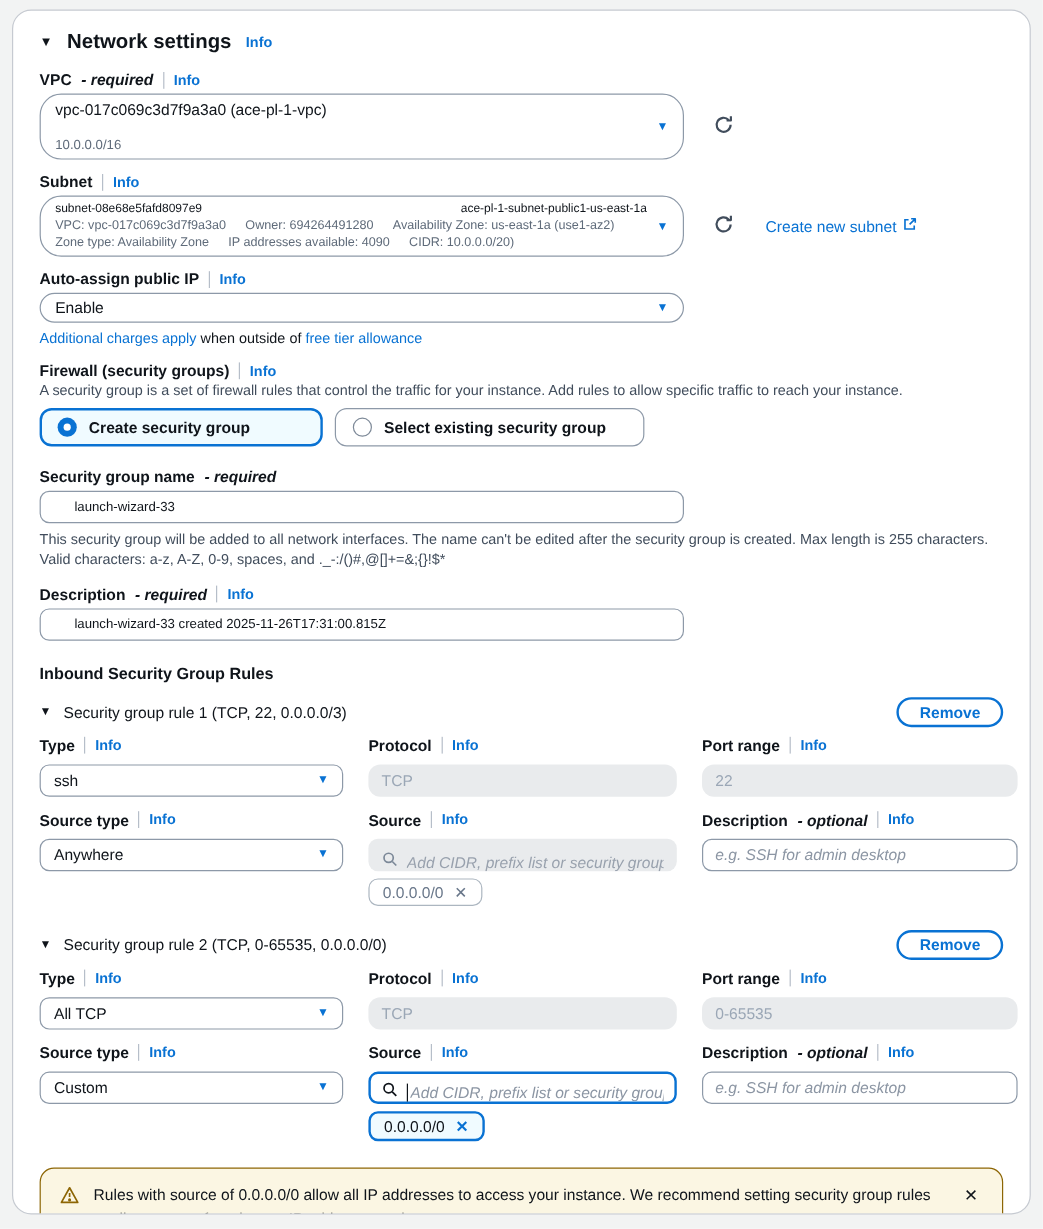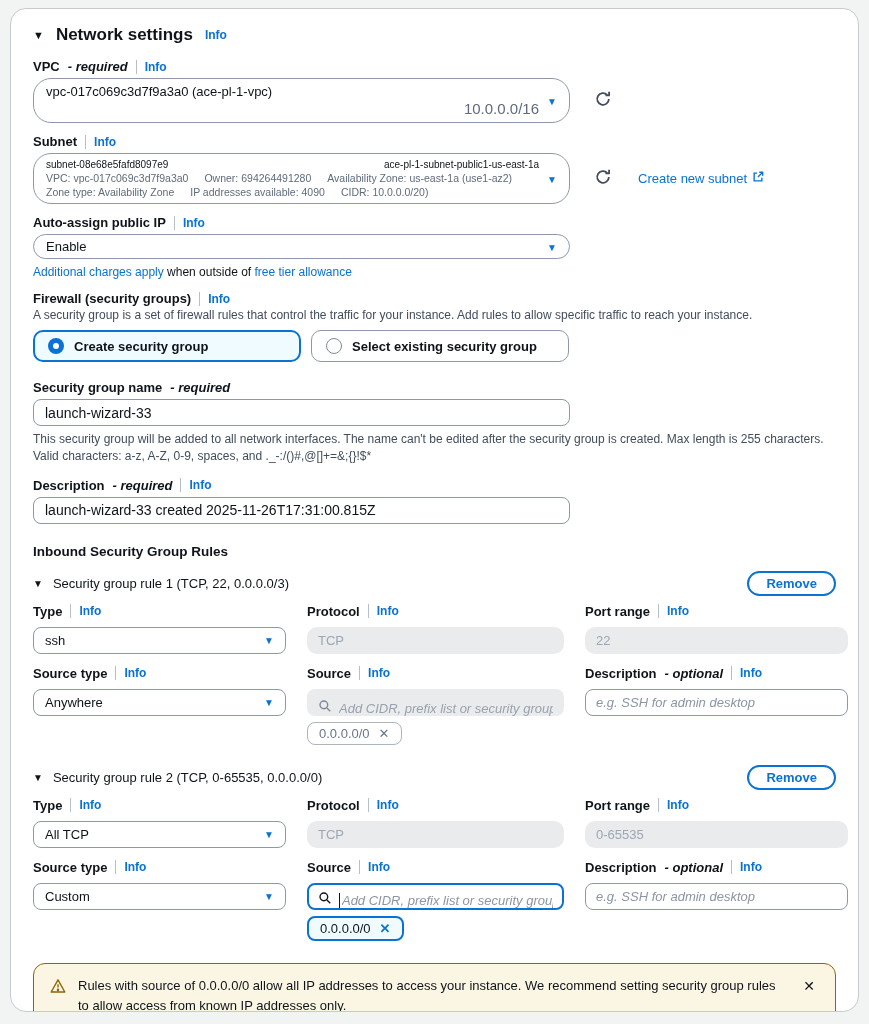--- a/index.html
+++ b/index.html
@@ -29,44 +29,44 @@
   .field-label .divider { width:1px; height:14px; background:#b6bec9; }
   .req { font-style:italic; font-weight:700; }
 
   .select {
     border:1px solid #8d99a8; border-radius:18px; background:#fff;
     position:relative; padding:5px 30px 5px 12px; cursor:pointer;
   }
   .select .caret-dd { position:absolute; right:12px; top:50%; transform:translateY(-50%); color:#0972d3; font-size:10px; }
   .big { width:537px; }
   .sel-primary { font-size:13px; }
-  .sel-secondary { font-size:15px; color:#5f6b7a; margin-top:1px;text-align:right; }
+  .sel-secondary { font-size:11px; color:#5f6b7a; margin-top:16px; }
   .subnet-row1 { display:flex; justify-content:space-between; font-size:10px; }
   .meta-row { display:flex; gap:16px; font-size:10.5px; color:#5f6b7a; margin-top:2px; }
 
   .inline-row { display:flex; align-items:center; }
   .refresh-btn { margin-left:24px; background:none; border:none; cursor:pointer; padding:0; display:flex; align-items:center; }
   .ext-link { display:flex; align-items:center; gap:5px; color:#0972d3; font-size:13px; margin-left:26px; cursor:pointer; text-decoration:none; }
 
   .charges { font-size:12px; margin-top:6px; margin-bottom:12px; }
   .charges a { color:#0972d3; text-decoration:none; cursor:pointer; }
   .charges .mid { color:#0f141a; }
 
   .fw-desc { font-size:12px; color:#414d5c; margin-bottom:8px; }
   .tiles { display:flex; gap:10px; margin-bottom:18px; }
   .tile { display:flex; align-items:center; gap:10px; border:1px solid #8d99a8; border-radius:10px; padding:7px 14px; font-size:13px; font-weight:700; background:#fff; cursor:pointer; }
   .tile.selected { border:2px solid #0972d3; background:#f0fbff; padding:6px 13px; }
-  .tile1 { width:268px; } .tile2 { width:258px; }
+  .tile1 { width:236px; } .tile2 { width:258px; }
   .radio { width:16px; height:16px; border-radius:50%; border:1px solid #7d8998; background:#fff; flex:0 0 16px; position:relative; }
   .radio.on { border:none; background:#0972d3; }
   .radio.on::after { content:""; position:absolute; left:5px; top:5px; width:6px; height:6px; border-radius:50%; background:#fff; }
 
   input.text-input {
     width:537px; height:27px; border:1px solid #8d99a8; border-radius:8px;
-    padding:0 11px; font-size:14px; font-family:inherit; color:#0f141a; background:#fff; outline:none;
+    padding:0 28px; font-size:11px; font-family:inherit; color:#0f141a; background:#fff; outline:none;
   }
   input::placeholder { font-style:italic; color:#8b95a3; }
   .help-text { font-size:12px; color:#414d5c; margin-top:5px; margin-bottom:12px; width:810px; line-height:1.45; }
 
   .inbound-title { font-size:13.5px; font-weight:700; margin:20px 0 12px 0; }
 
   .rule-header { display:flex; align-items:center; margin-bottom:8px; }
   .rule-toggle { display:flex; align-items:center; gap:10px; font-size:13px; cursor:pointer; }
   .rule-toggle .caret { font-size:10px; }
   .pill { border:2px solid #0972d3; color:#0972d3; border-radius:18px; background:#fff; font-weight:700; font-size:13px; font-family:inherit; padding:3px 17px; cursor:pointer; margin-left:auto; }

